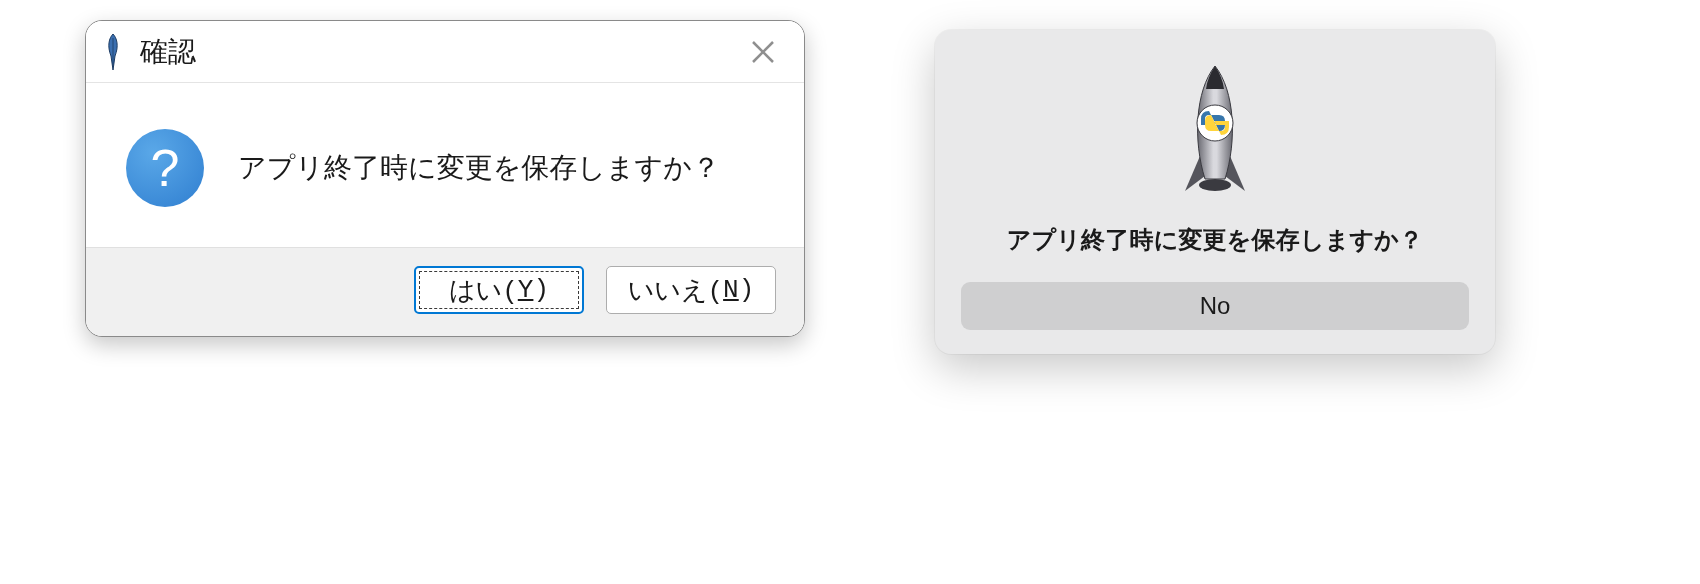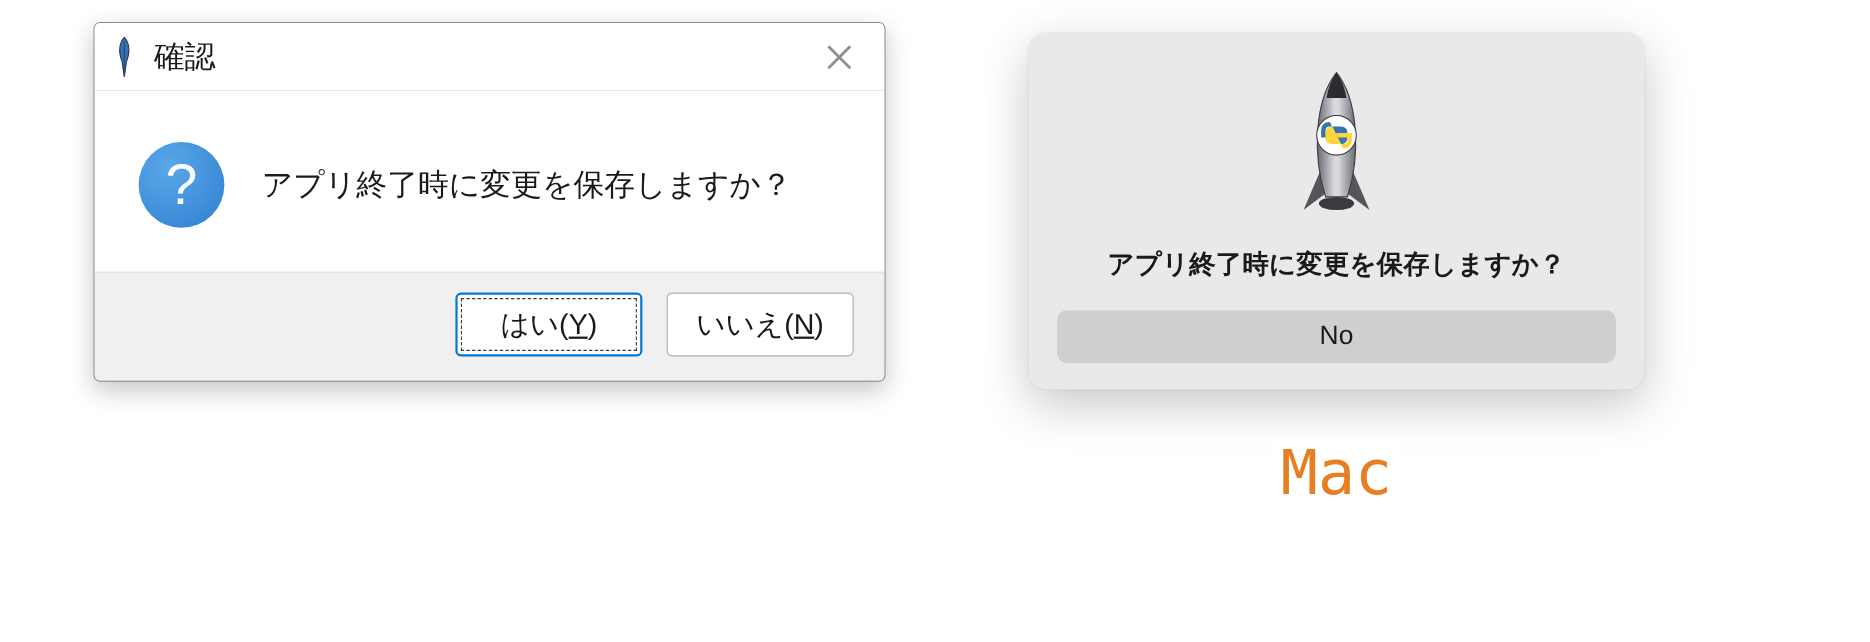--- a/index.html
+++ b/index.html
@@ -14,21 +14,21 @@
     
     .win-wrapper {
       position: absolute;
       left: 85px;
       top: 20px;
       width: 720px;
     }
     .win-dialog {
       width: 720px;
       border: 1px solid #8a8a8a;
-      border-radius: 6px;
+      border-radius: 17px;
       box-shadow: 0 8px 22px rgba(0,0,0,0.22);
       background: #ffffff;
       overflow: hidden;
     }
     .win-titlebar {
       height: 62px;
       display: flex;
       align-items: center;
       padding: 0 18px 0 14px;
       background: #ffffff;
@@ -82,30 +82,31 @@
     .win-footer {
       background: #f0f0f0;
       padding: 18px 28px 22px;
       display: flex;
       justify-content: flex-end;
       gap: 22px;
       border-top: 1px solid #e0e0e0;
     }
     .win-btn {
       min-width: 170px;
-      height: 58px;
+      height: 48px;
       background: #ffffff;
       border: 1px solid #adadad;
       border-radius: 5px;
       font-size: 26px;
       color: #1a1a1a;
       display: flex;
       align-items: center;
       justify-content: center;
       cursor: pointer;
+      font-family: Liberation Mono, monospace;
     }
     .win-btn.default {
       outline: 1px dashed #3a3a3a;
       outline-offset: -6px;
       border: 2px solid #0078d4;
     }
     .win-btn-mnem {
       text-decoration: underline;
     }
 
@@ -255,16 +256,13 @@
       </svg>
     </div>
 
     <div class="mac-message">アプリ終了時に変更を保存しますか？</div>
 
     <div class="mac-buttons">
       <button class="mac-btn secondary">No</button>
     </div>
 
   </div>
-  <div class="mac-caption-wrap">
-    <span class="caption mac">Mac</span>
-  </div>
 </div>
 
 </body></html>

